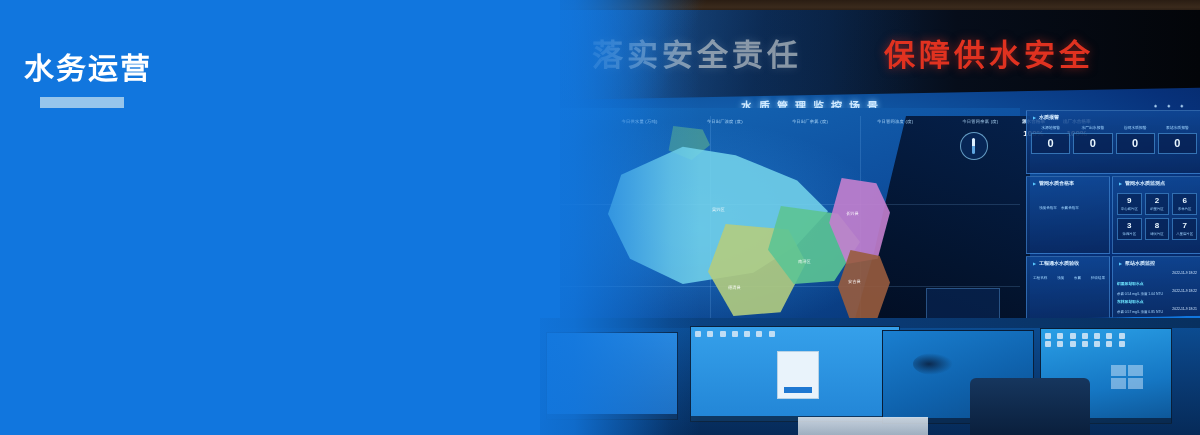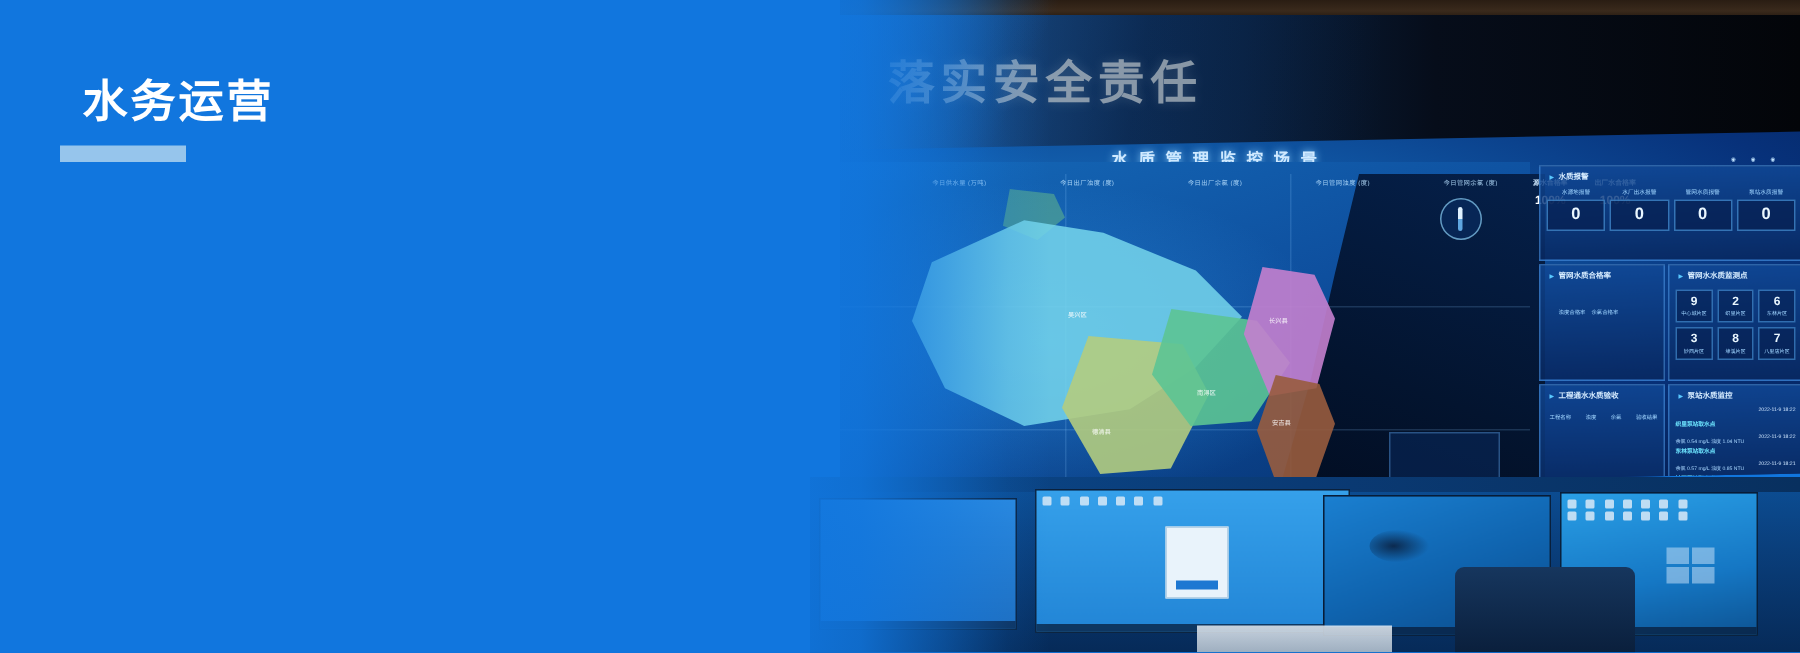--- a/index.html
+++ b/index.html
@@ -140,38 +140,39 @@
       rgba(17,118,222,.97) 74%,
       rgba(17,118,222,.85) 82%,
       rgba(17,118,222,.45) 90%,
       rgba(17,118,222,.12) 96%,
       rgba(17,118,222,0) 100%);}
   .wash-top{position:absolute;top:0;left:480px;width:260px;height:120px;pointer-events:none;
     background:linear-gradient(115deg,rgba(17,118,222,.9),rgba(17,118,222,0) 72%);}
 
   
   .content{position:absolute;top:0;left:0;width:600px;height:435px;}
-  .title{position:absolute;top:54px;left:55px;font-size:30px;font-weight:700;color:#ffffff;
+  .title{position:absolute;top:54px;left:24px;font-size:30px;font-weight:700;color:#ffffff;
     letter-spacing:2px;line-height:1;}
   .rule{position:absolute;top:97px;left:40px;width:84px;height:11px;background:#96c5ec;}
   .para{position:absolute;top:117px;left:40px;width:512px;font-size:15px;line-height:31px;
     color:#ffffff;text-align:justify;letter-spacing:.2px;}
 </style>
 </head>
 <body>
 
 <div class="banner">
 
   <div class="photo">
 
     <div class="ceiling"></div>
     <div class="wall"></div>
     <div class="wall-sheen"></div>
 
     <div class="slogan slogan-left">落实安全责任</div>
+    <div class="slogan slogan-right">保障供水安全</div>
 
     <div class="wall-screen">
       <div class="wall-screen-inner">
 
         <div class="dash-title">水质管理监控场景</div>
         <div class="dash-title-bar"></div>
 
         <div class="map-base">
           <div class="sea"></div>
           <div class="grid-v" style="left:150px"></div>

